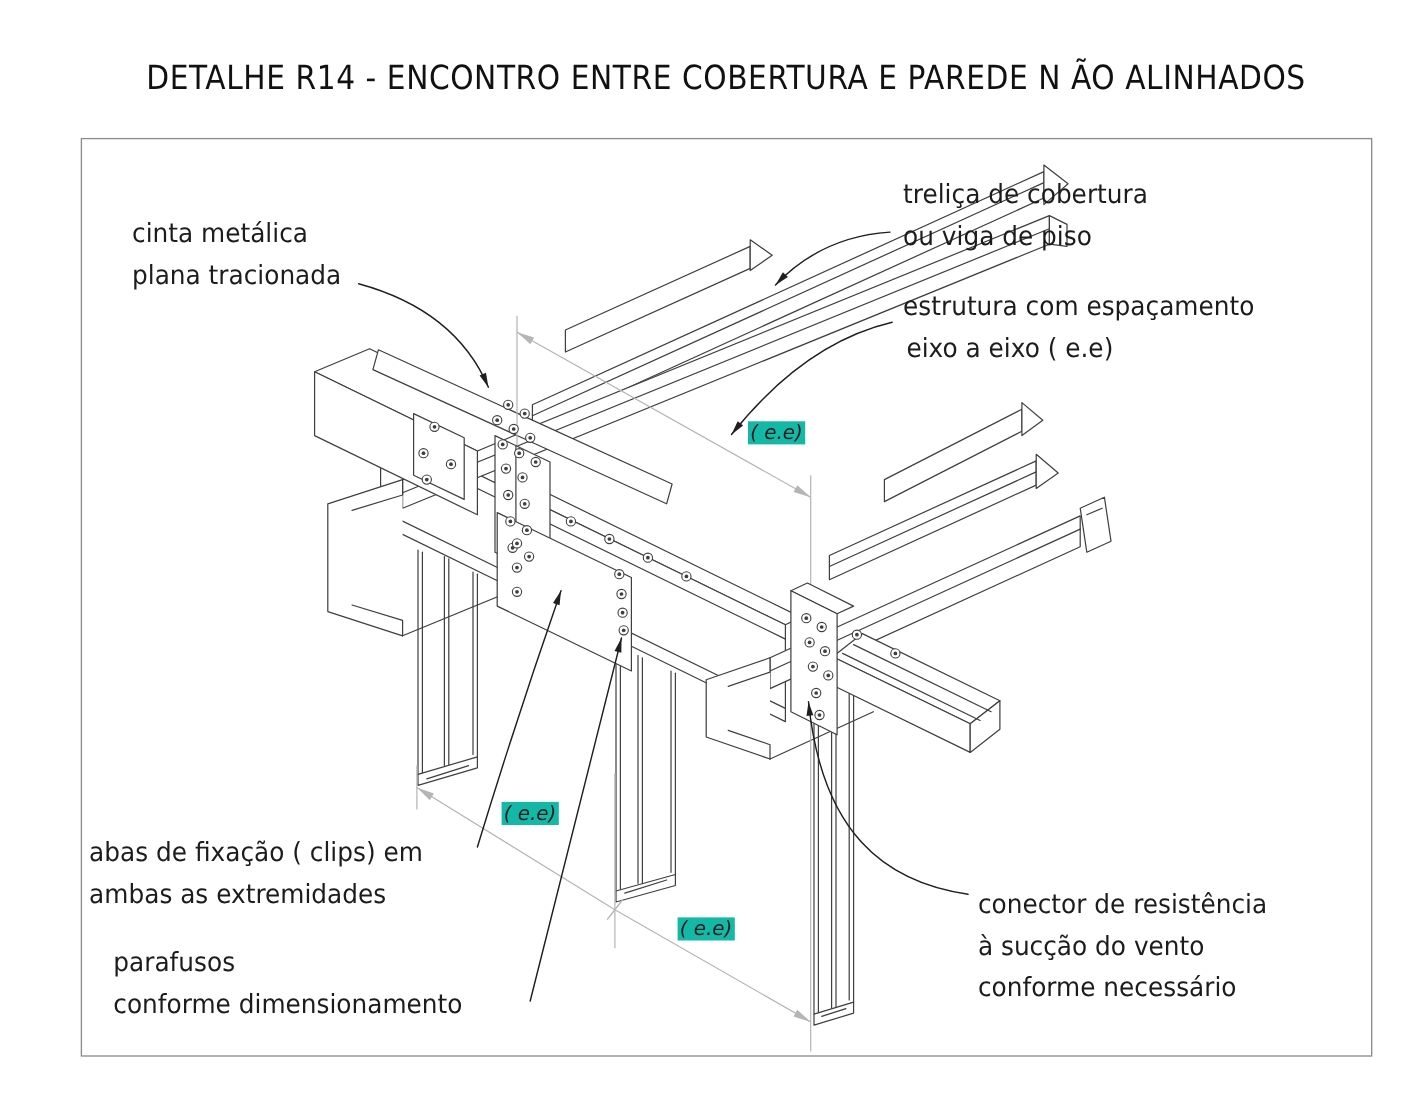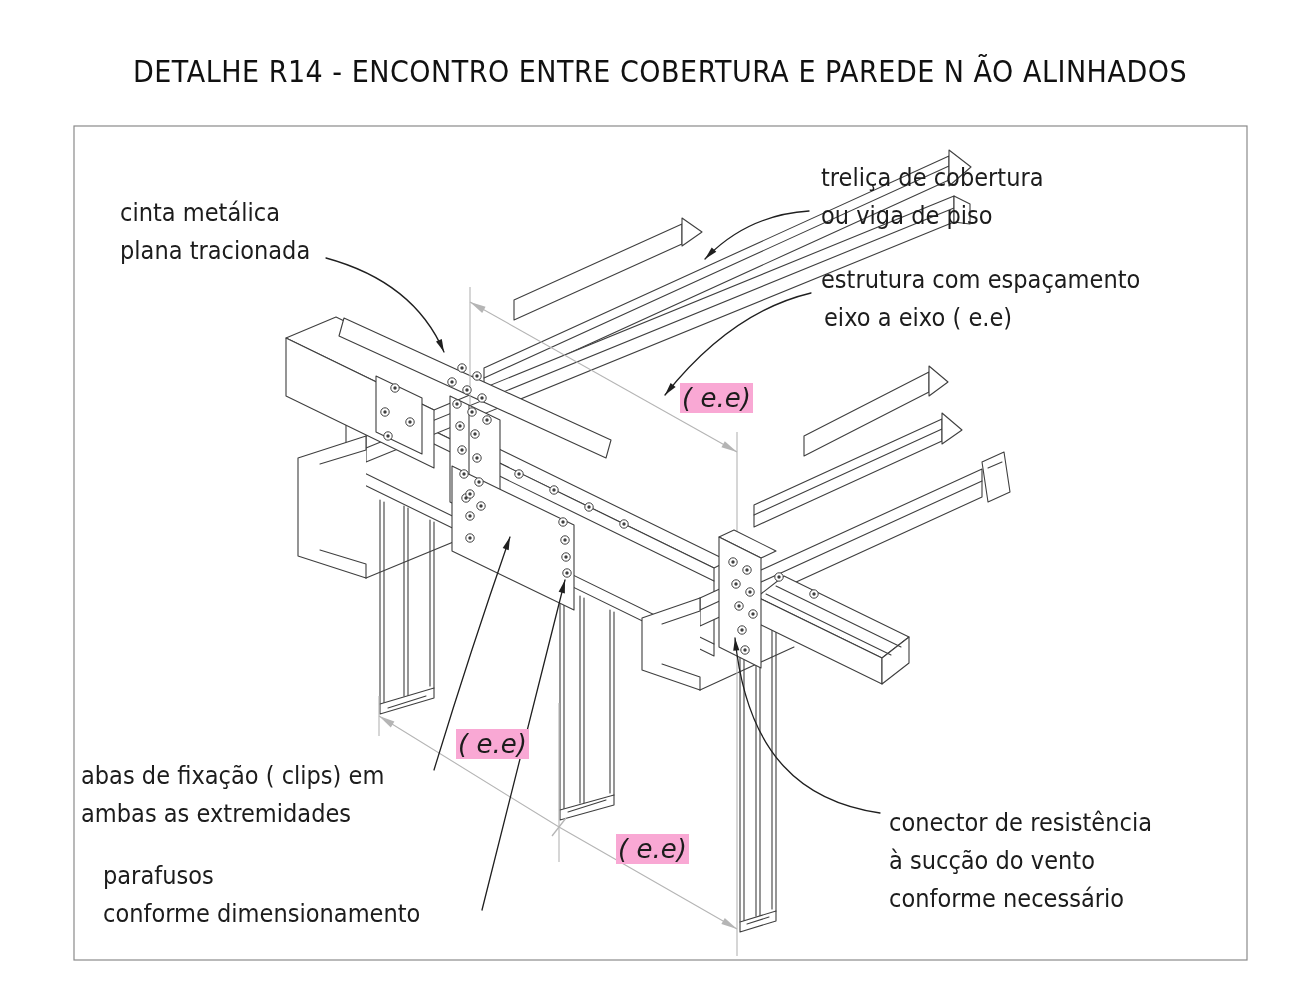--- a/index.html
+++ b/index.html
@@ -2,22 +2,22 @@
 <html><head>
 <meta charset="utf-8">
 <style>
   html,body{margin:0;padding:0;background:#ffffff;}
   .page{position:relative;width:1292px;height:1004px;background:#fff;overflow:hidden;
         font-family:"DejaVu Sans",sans-serif;color:#1f1f1f;margin-left:14px;}
   .title{position:absolute;top:56px;left:50%;transform:translateX(-50%) scale(1,1.12);
          font-size:27px;letter-spacing:0.5px;white-space:nowrap;color:#111;}
   .lbl{position:absolute;font-size:23px;white-space:nowrap;color:#1c1c1c;
        transform:scale(0.98,1.04);transform-origin:left top;}
-  .dim-lbl{position:absolute;font-size:26px;font-style:italic;white-space:nowrap;
-           color:#1c1c1c;background:#f9a8d4;padding:0 2px;}
+  .dim-lbl{position:absolute;font-size:18px;font-style:italic;white-space:nowrap;
+           color:#1c1c1c;background:#14b8a6;padding:0 2px;}
   svg{position:absolute;top:0;left:0;}
 </style>
 </head>
 <body>
 
 <div class="page">
 
 <svg width="1292" height="1004" viewBox="0 0 1292 1004">
   <defs>
     <g id="screw">

